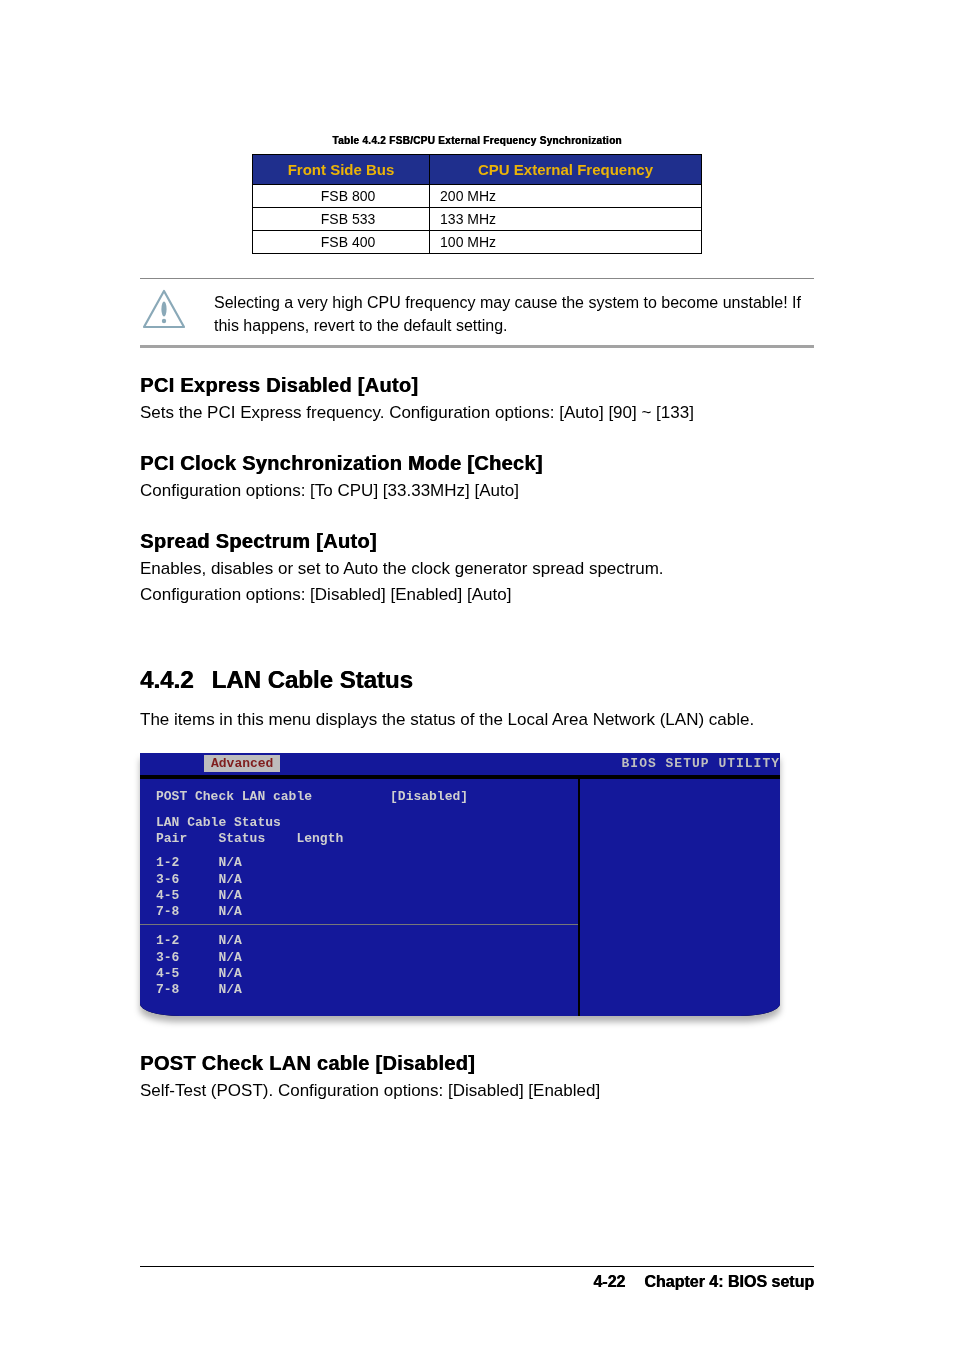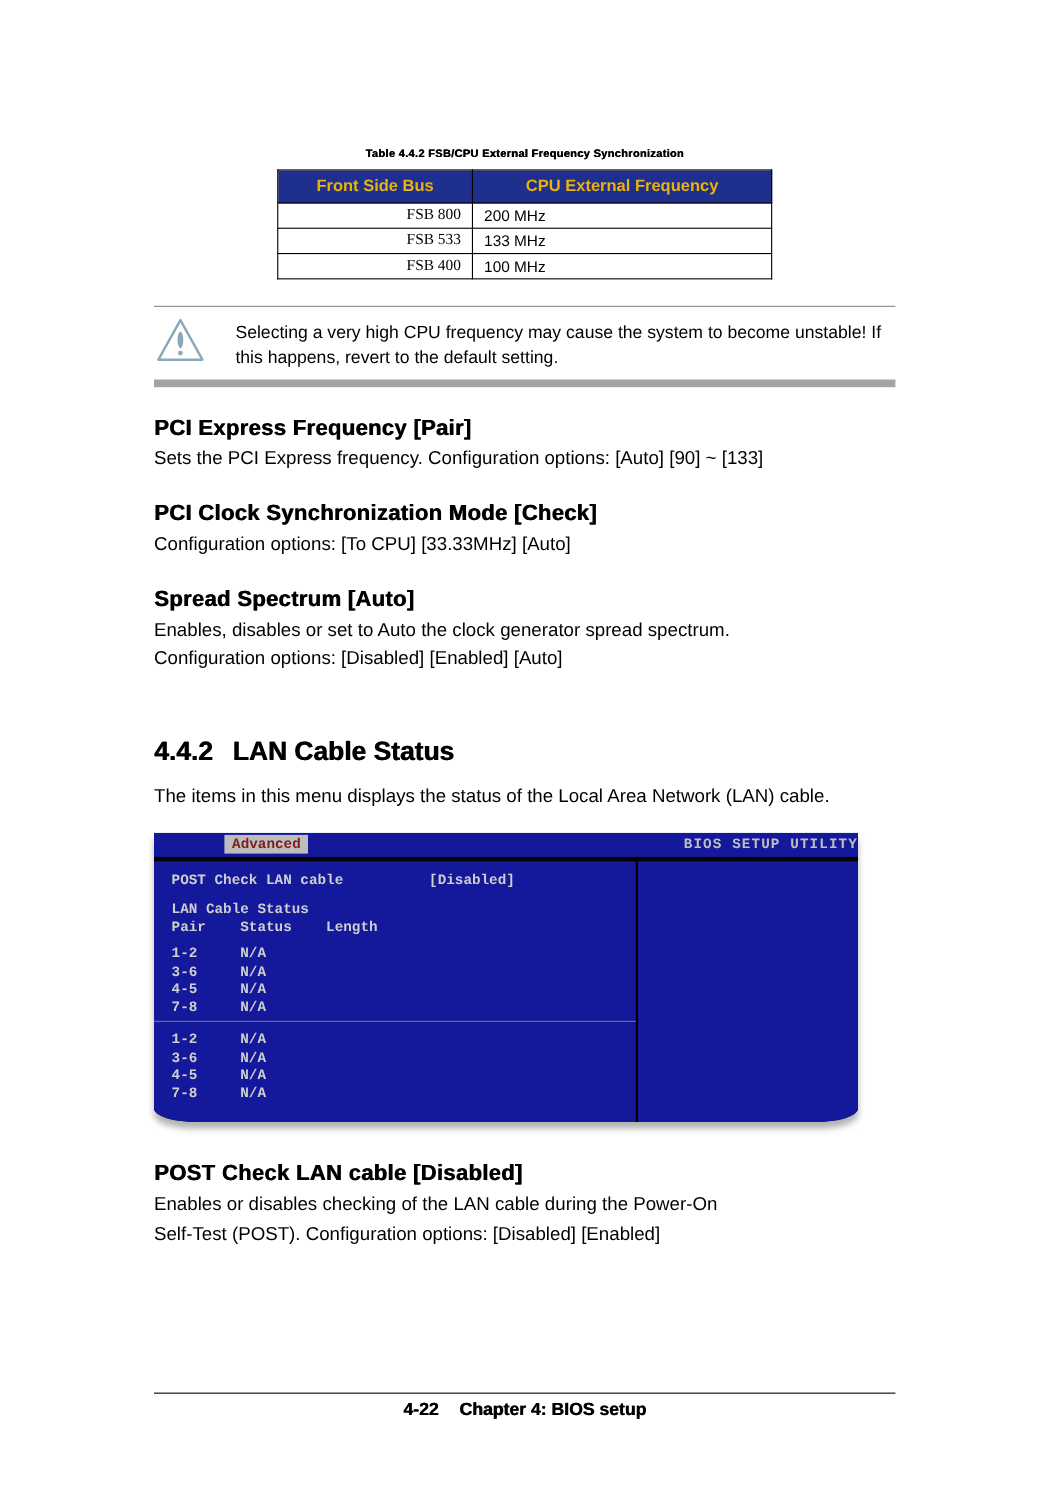--- a/index.html
+++ b/index.html
@@ -38,30 +38,30 @@
     font-size: 15px;
     padding: 6px 10px;
     border: 1px solid #000;
     text-align: center;
   }
   table.freq td {
     font-size: 14px;
     padding: 3px 10px;
     border: 1px solid #000;
   }
-  table.freq td:first-child { text-align: right; padding-left: 24px; font-family: Liberation Serif, serif; }
+  table.freq td:first-child { text-align: center; padding-left: 24px; }
   table.freq td:last-child { }
 
   .note {
     display: flex;
     align-items: flex-start;
     gap: 26px;
     margin: 12px 0 20px 0;
     border-top: 1px solid #888;
-    border-bottom: 7px solid #a3a3a3;
+    border-bottom: 3px solid #a3a3a3;
     padding: 8px 0;
   }
   .note .icon svg { width: 48px; height: 48px; display:block; }
   .note .txt { font-size: 16px; line-height: 1.45; flex:1; padding-top:4px; }
 
   h3.setting {
     font-size: 20px;
     font-weight: 900;
     margin-top: 26px;
     margin-bottom: 4px;
@@ -143,21 +143,21 @@
     filter: drop-shadow(0 6px 3px rgba(0,0,0,0.3));
   }
 
   .footer {
     position: absolute;
     left: 140px; right: 140px;
     bottom: 60px;
     border-top: 1px solid #000;
     padding-top: 6px;
     display: flex;
-    justify-content: center;
+    justify-content: flex-end;
     font-size: 16px;
     font-weight: 900;
     text-shadow: 0.5px 0 0 #000;
     gap: 19px;
   }
 </style>
 </head>
 <body>
 
 <div class="page">
@@ -191,21 +191,21 @@
       <div class="icon">
         <svg viewBox="0 0 48 48">
           <path d="M24 4 L44 40 L4 40 Z" fill="none" stroke="#8aa9b8" stroke-width="2.2" stroke-linejoin="round"></path>
           <ellipse cx="24" cy="22" rx="2.6" ry="7.5" fill="#8aa9b8"></ellipse>
           <circle cx="24" cy="34" r="2.2" fill="#8aa9b8"></circle>
         </svg>
       </div>
       <div class="txt">Selecting a very high CPU frequency may cause the system to become unstable! If this happens, revert to the default setting.</div>
     </div>
 
-    <h3 class="setting">PCI Express Frequency [Pair]</h3>
+    <h3 class="setting">PCI Express Disabled [Auto]</h3>
     <div class="desc">Sets the PCI Express frequency. Configuration options: [Auto] [90] ~ [133]</div>
 
     <h3 class="setting">PCI Clock Synchronization Mode [Check]</h3>
     <div class="desc">Configuration options: [To CPU] [33.33MHz] [Auto]</div>
 
     <h3 class="setting">Spread Spectrum [Auto]</h3>
     <div class="desc">Enables, disables or set to Auto the clock generator spread spectrum.</div>
     <div class="desc">Configuration options: [Disabled] [Enabled] [Auto]</div>
 
     <h2 class="section">
@@ -237,21 +237,20 @@
             <div class="bios-row">4-5     N/A</div>
             <div class="bios-row">7-8     N/A</div>
           </div>
         </div>
         <div class="bios-right"></div>
       </div>
     </div>
     </div>
 
     <h3 class="setting" style="margin-top:36px">POST Check LAN cable [Disabled]</h3>
-    <div class="desc">Enables or disables checking of the LAN cable during the Power-On</div>
     <div class="desc">Self-Test (POST). Configuration options: [Disabled] [Enabled]</div>
 
   </div>
 
   <div class="footer">
     <span>4-22</span>
     <span>Chapter 4: BIOS setup</span>
   </div>
 </div>
 

